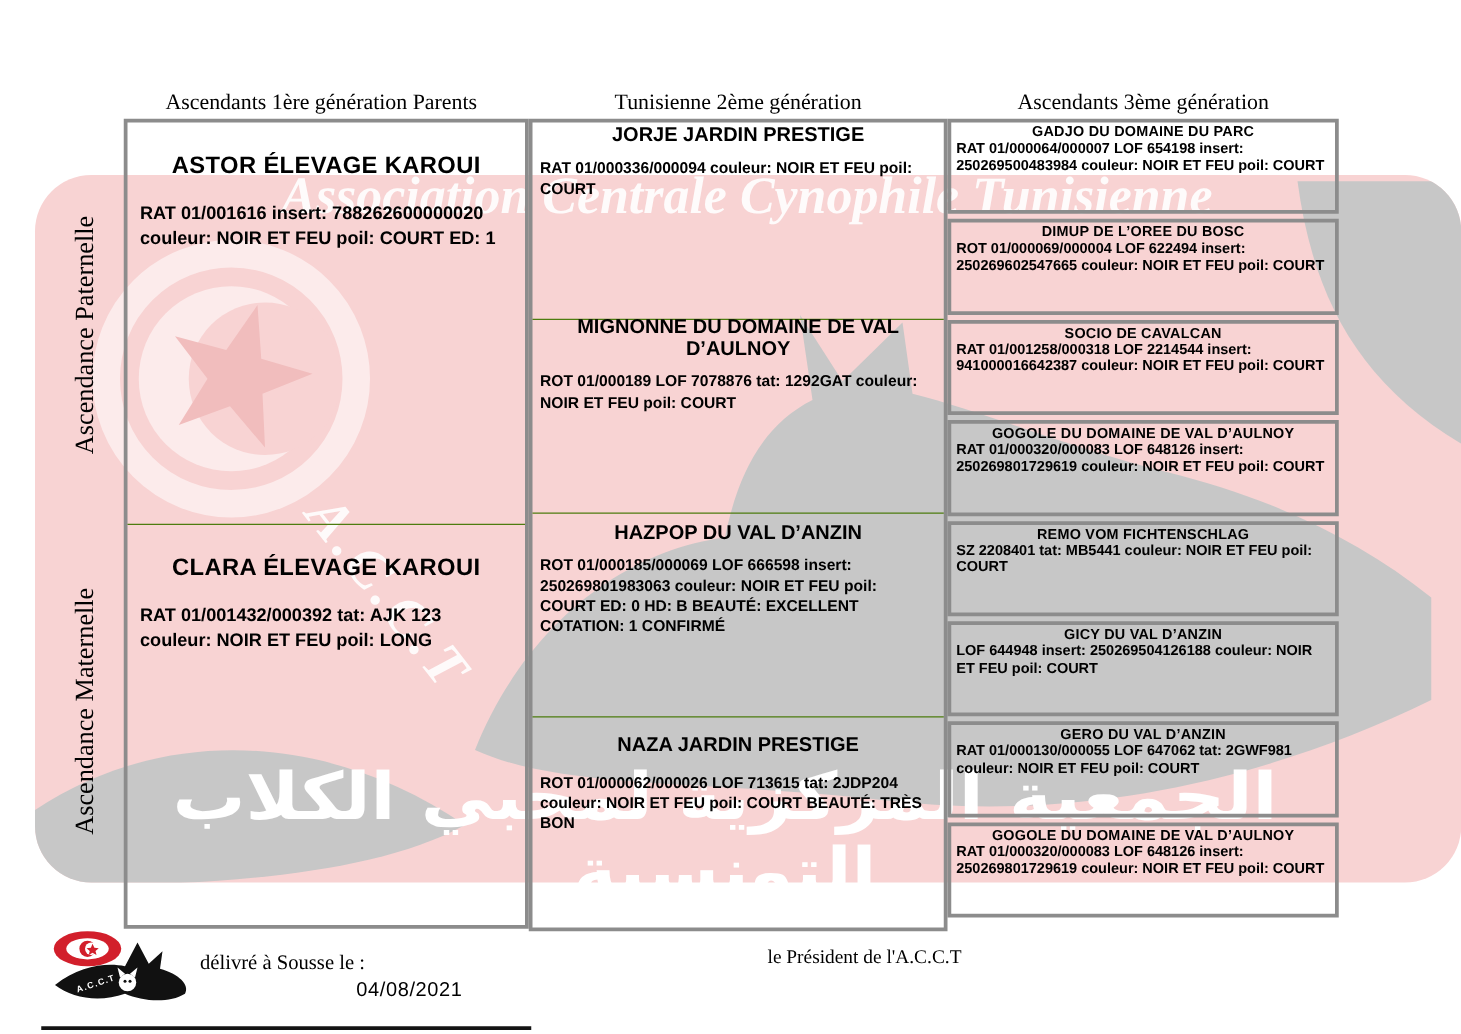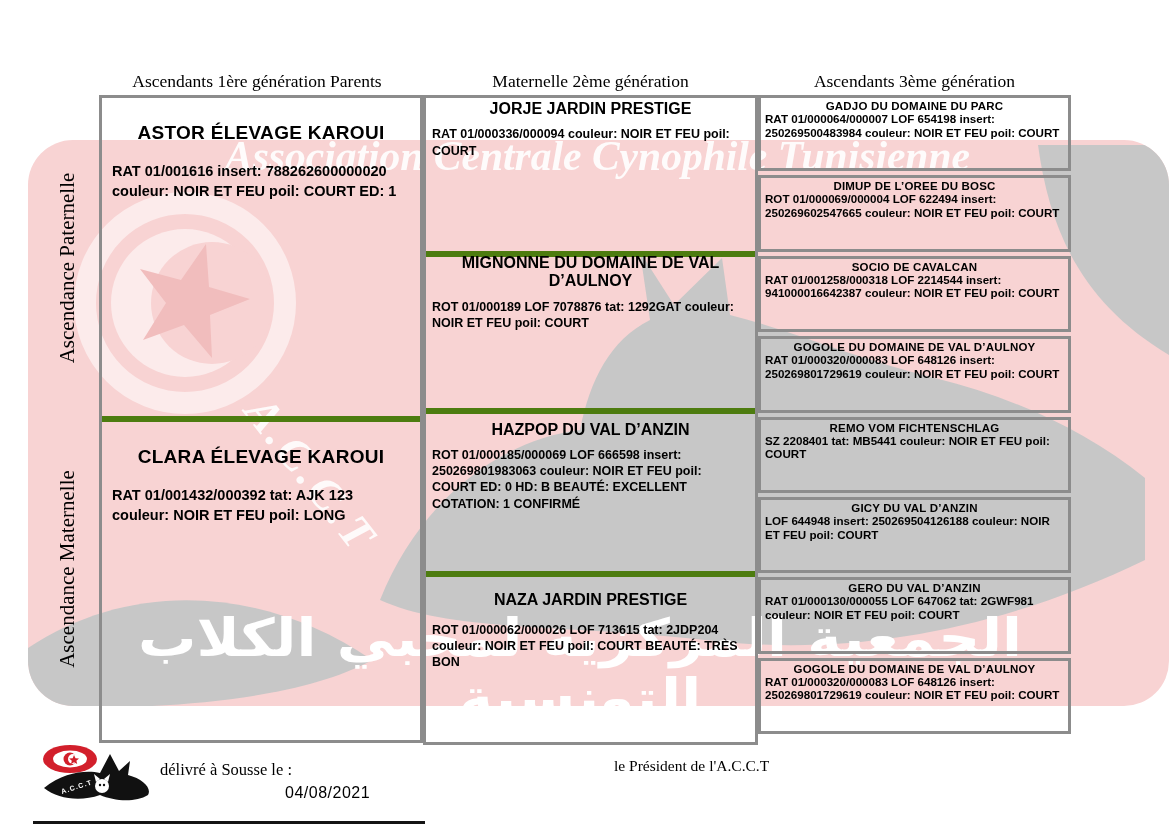--- a/index.html
+++ b/index.html
@@ -8,21 +8,21 @@
   .bg{position:absolute;left:0;top:0;z-index:0;}
   .arabic-wm{position:absolute;left:95px;top:608px;width:970px;z-index:0;
              font-family:"DejaVu Sans",sans-serif;font-size:52px;font-weight:bold;color:#ffffff;
              text-align:center;direction:rtl;transform:scaleX(1.12);transform-origin:center;}
   .hdr{position:absolute;top:71px;z-index:2;font-family:Liberation Serif, serif;font-size:17.5px;
        text-align:center;}
   .side-label{position:absolute;width:250px;height:26px;z-index:2;font-family:"Liberation Serif",serif;
        font-size:21px;text-align:center;transform:rotate(-90deg);}
   .col{position:absolute;z-index:1;box-sizing:border-box;display:flex;flex-direction:column;}
   .bordered{border:3px solid #8c8c8c;}
-  .sep{border-top:6px solid #4d7c0f;}
+  .sep{border-top:1px solid #4d7c0f;}
   .g1cell{flex:1;padding-top:24px;}
   .g2cell{flex:1;}
   .g3box{flex:1;border:3px solid #8c8c8c;box-sizing:border-box;overflow:hidden;}
   .col3{gap:4px;}
   .t{font-weight:bold;text-align:center;}
   .d{font-weight:bold;text-align:left;}
   .t1{font-size:19px;letter-spacing:.3px;}
   .d1{margin-top:17px;padding:0 10px;font-size:14.5px;line-height:1.38;}
   .t2{font-size:16px;line-height:1.15;}
   .d2{padding:0 6px;font-size:12.5px;line-height:1.3;margin-top:8px;}
@@ -69,21 +69,21 @@
 
       <text x="225" y="170" font-family="Liberation Serif, serif" font-style="italic" font-weight="bold" font-size="42" fill="#ffffff" opacity="0.92" textLength="745" lengthAdjust="spacingAndGlyphs">Association Centrale Cynophile Tunisienne</text>
 
       <text transform="translate(243,412) rotate(52)" font-family="Liberation Serif, serif" font-style="italic" font-weight="bold" font-size="46" fill="#ffffff" opacity="0.9" letter-spacing="4">A.C.C.T</text>
     </g>
   </svg>
 
   <div class="arabic-wm">الجمعية المركزية لمحبي الكلاب التونسية</div>
 
   <div class="hdr" style="left:92px;width:330px;">Ascendants 1ère génération  Parents</div>
-  <div class="hdr" style="left:423px;width:335px;">Maternelle 2ème génération</div>
+  <div class="hdr" style="left:423px;width:335px;">Tunisienne 2ème génération</div>
   <div class="hdr" style="left:758px;width:313px;">Ascendants 3ème génération</div>
 
   <div class="side-label" style="left:-57px;top:255px;">Ascendance Paternelle</div>
   <div class="side-label" style="left:-57px;top:556px;">Ascendance Maternelle</div>
 
   <div class="col bordered" style="left:99px;top:95px;width:324px;height:648px;">
     <div class="g1cell">
       <div class="t t1">ASTOR ÉLEVAGE KAROUI</div>
       <div class="d d1">RAT 01/001616 insert: 788262600000020 couleur: NOIR ET FEU poil: COURT ED: 1</div>
     </div>

